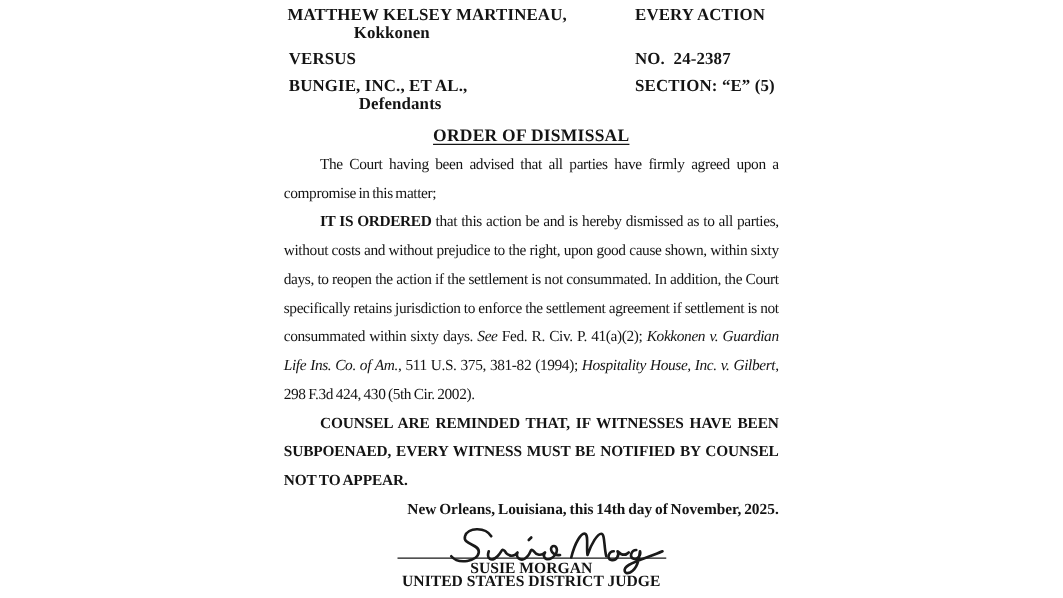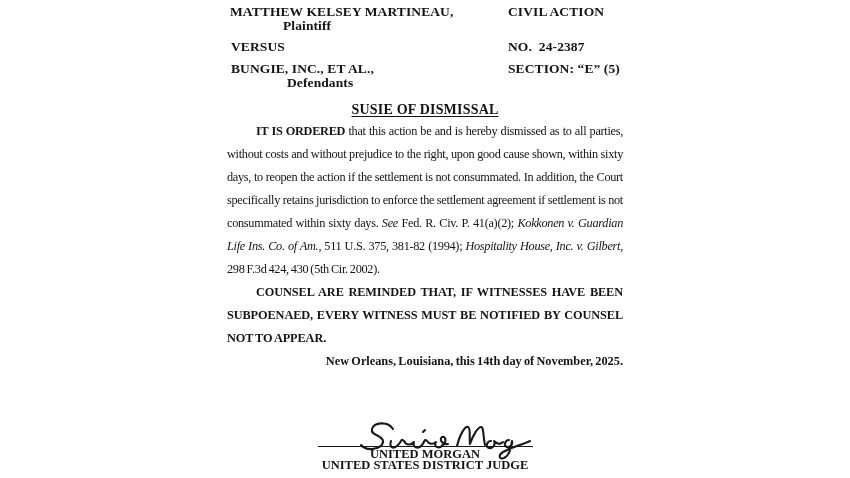--- a/index.html
+++ b/index.html
@@ -104,49 +104,50 @@
   .sig-title { top: 459px; }
 </style>
 </head>
 <body>
 
 <div class="page">
   <div class="doc">
 
     <div>
       <div class="cap-line pl-name">MATTHEW KELSEY MARTINEAU,</div>
-      <div class="cap-line pl-role">Plaintiff</div>
+      <div class="cap-line pl-role">Kokkonen</div>
       <div class="cap-line versus">VERSUS</div>
       <div class="cap-line df-name">BUNGIE, INC., ET AL.,</div>
       <div class="cap-line df-role">Defendants</div>
-      <div class="cap-line civil">CIVIL ACTION</div>
+      <div class="cap-line civil">EVERY ACTION</div>
       <div class="cap-line caseno">NO.&nbsp; 24-2387</div>
       <div class="cap-line section">SECTION: “E” (5)</div>
     </div>
 
     <div class="order-title">
-      <span>SUSIE OF DISMISSAL</span>
+      <span>ORDER OF DISMISSAL</span>
     </div>
 
     <div class="bodytext">
+      <p>The Court having been advised that all parties have firmly agreed upon a compromise in this matter;</p>
       <p><b>IT IS ORDERED</b><span> that this action be and is hereby dismissed as to all parties, without costs and without prejudice to the right, upon good cause shown, within sixty days, to reopen the action if the settlement is not consummated. In addition, the Court specifically retains jurisdiction to enforce the settlement agreement if settlement is not consummated within sixty days. </span><i>See</i><span> Fed. R. Civ. P. 41(a)(2); </span><i>Kokkonen v. Guardian Life Ins. Co. of Am.</i><span>, 511 U.S. 375, 381-82 (1994); </span><i>Hospitality House, Inc. v. Gilbert</i><span>, 298 F.3d 424, 430 (5th Cir. 2002).</span></p>
       <p class="bold">COUNSEL ARE REMINDED THAT, IF WITNESSES HAVE BEEN SUBPOENAED, EVERY WITNESS MUST BE NOTIFIED BY COUNSEL NOT TO APPEAR.</p>
       <p class="dateline">New Orleans, Louisiana, this 14th day of November, 2025.</p>
     </div>
 
     <div class="sig-rule"></div>
     <div class="sig-script">
       <svg width="182" height="42" viewBox="0 0 182 42" fill="none" stroke="#1a1a1a" stroke-width="2.1" stroke-linecap="round" stroke-linejoin="round">
 
         <path d="M40,11 C35,3 21,4 19,11 C17,18 31,17 30,24 C29,31 14,34 8,27"></path>
         <path d="M38,23 C36,29 40,32 45,27 C49,23 48,20 51,23 C53,27 58,28 61,24 C59,29 65,32 69,27 C72,24 71,20 74,23 C76,26 80,27 83,24 C80,29 86,32 91,26 C94,22 92,18 89,19 C86,21 89,27 95,26"></path>
         <path d="M70,14 l2,-2"></path>
 
         <path d="M104,28 C107,16 112,8 115,9 C118,10 116,19 117,26 C120,17 125,9 128,9 C131,9 130,19 132,27"></path>
         <path d="M138,23 C134,23 132,29 136,30 C140,31 143,26 141,23 C144,26 147,27 150,24"></path>
         <path d="M156,22 C152,22 150,28 154,29 C157,30 160,26 159,23 C158,30 157,37 151,40 C146,42 145,37 150,34 C157,30 168,27 177,23"></path>
       </svg>
     </div>
-    <div class="sig-name">UNITED MORGAN</div>
+    <div class="sig-name">SUSIE MORGAN</div>
     <div class="sig-title">UNITED STATES DISTRICT JUDGE</div>
 
   </div>
 </div>
 
 </body></html>

